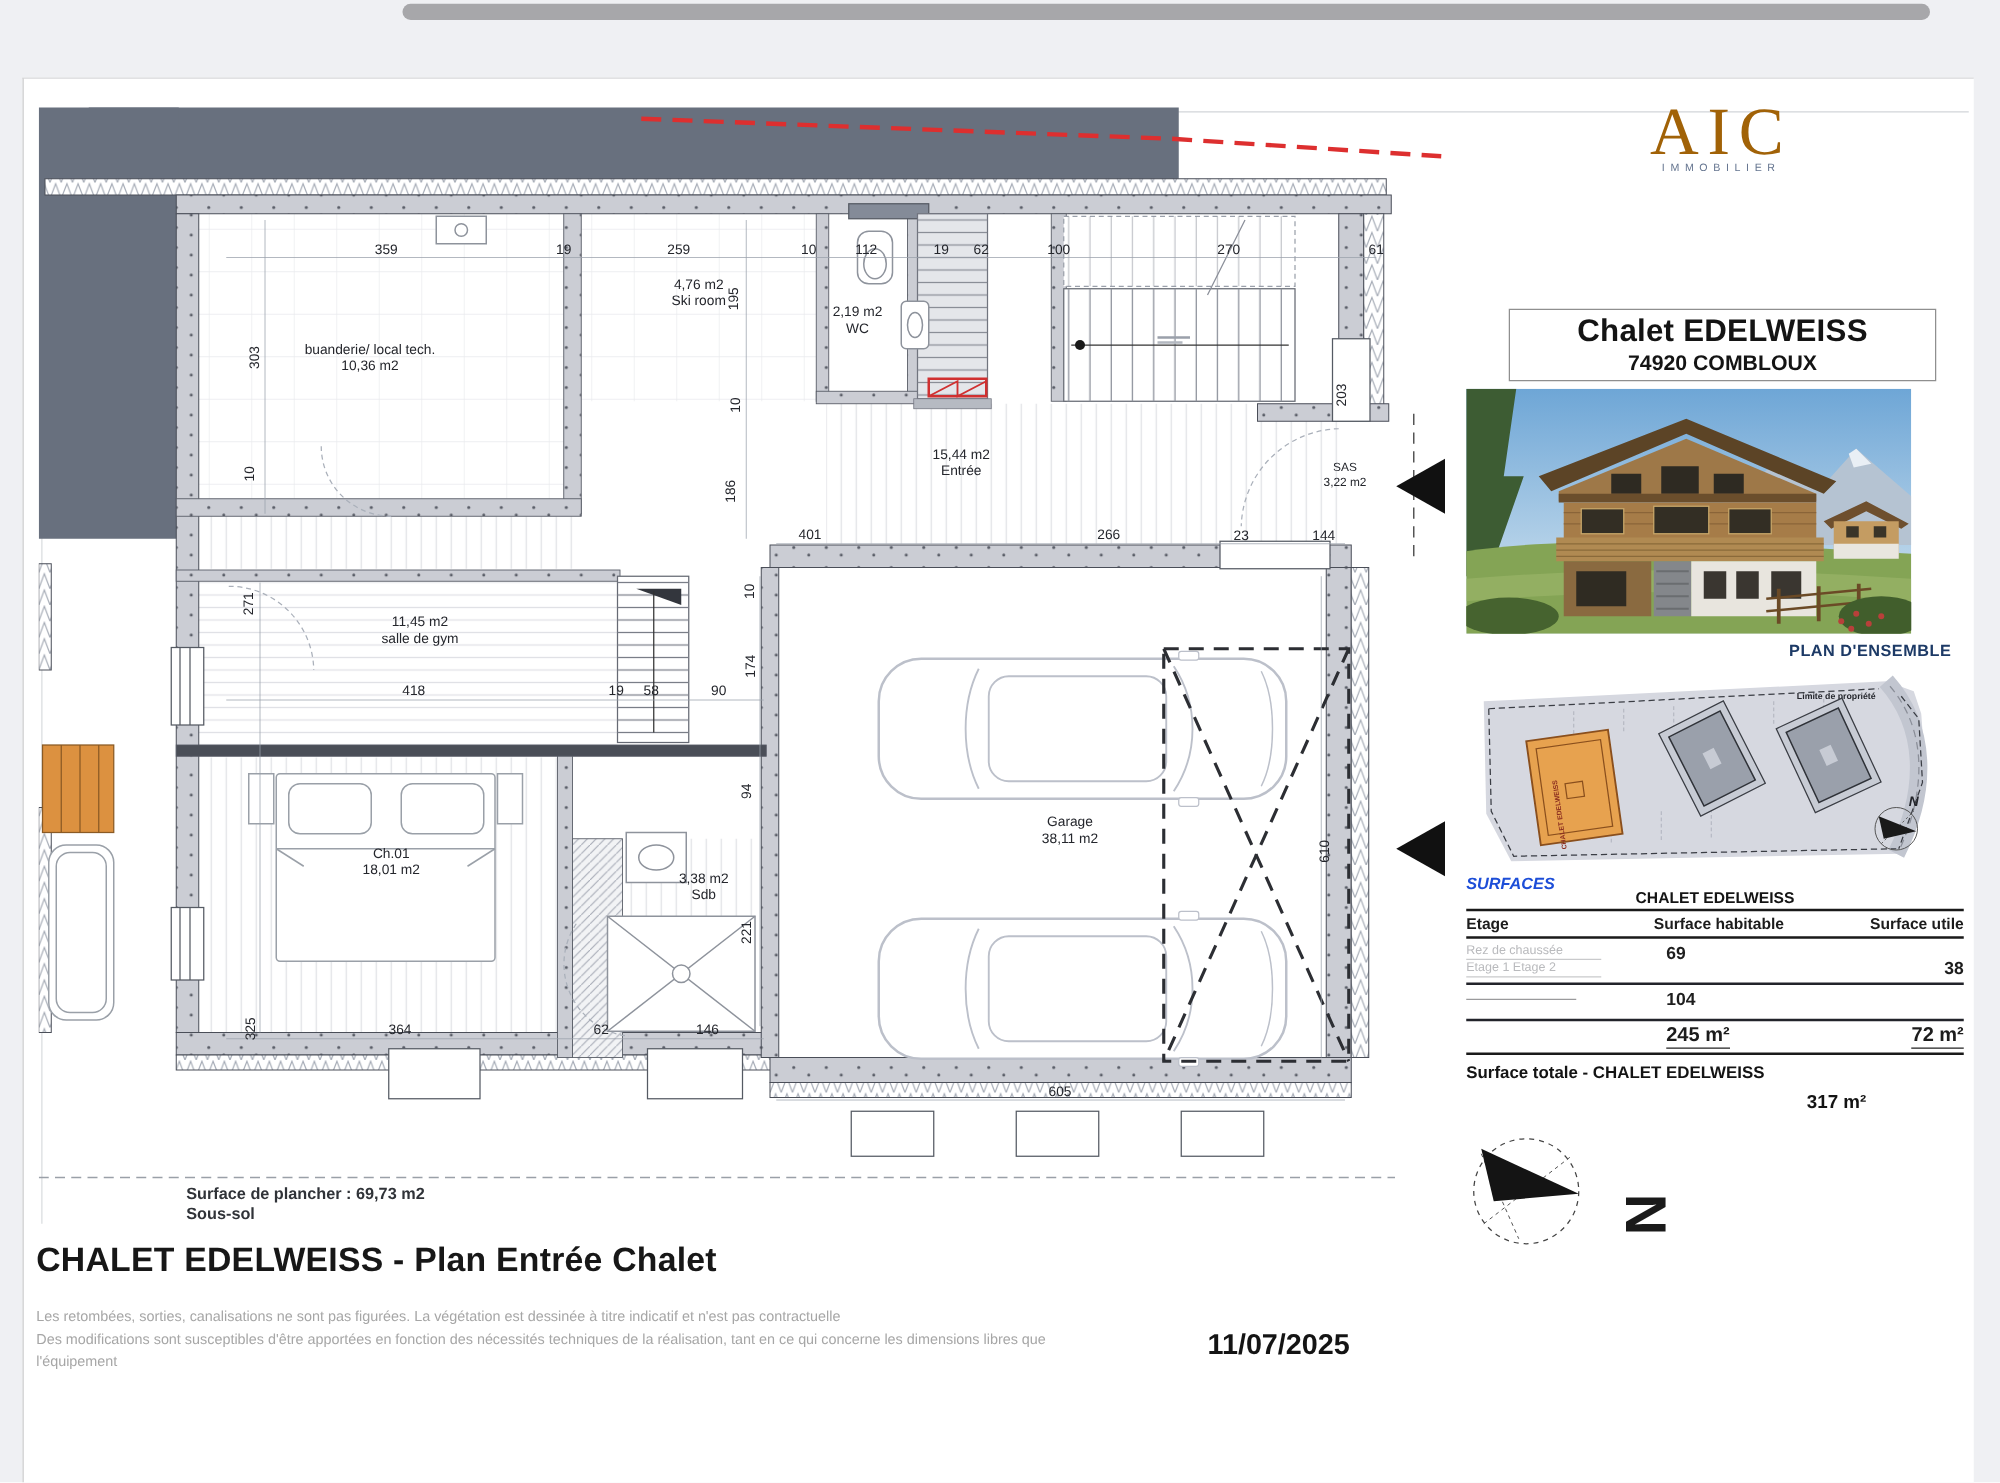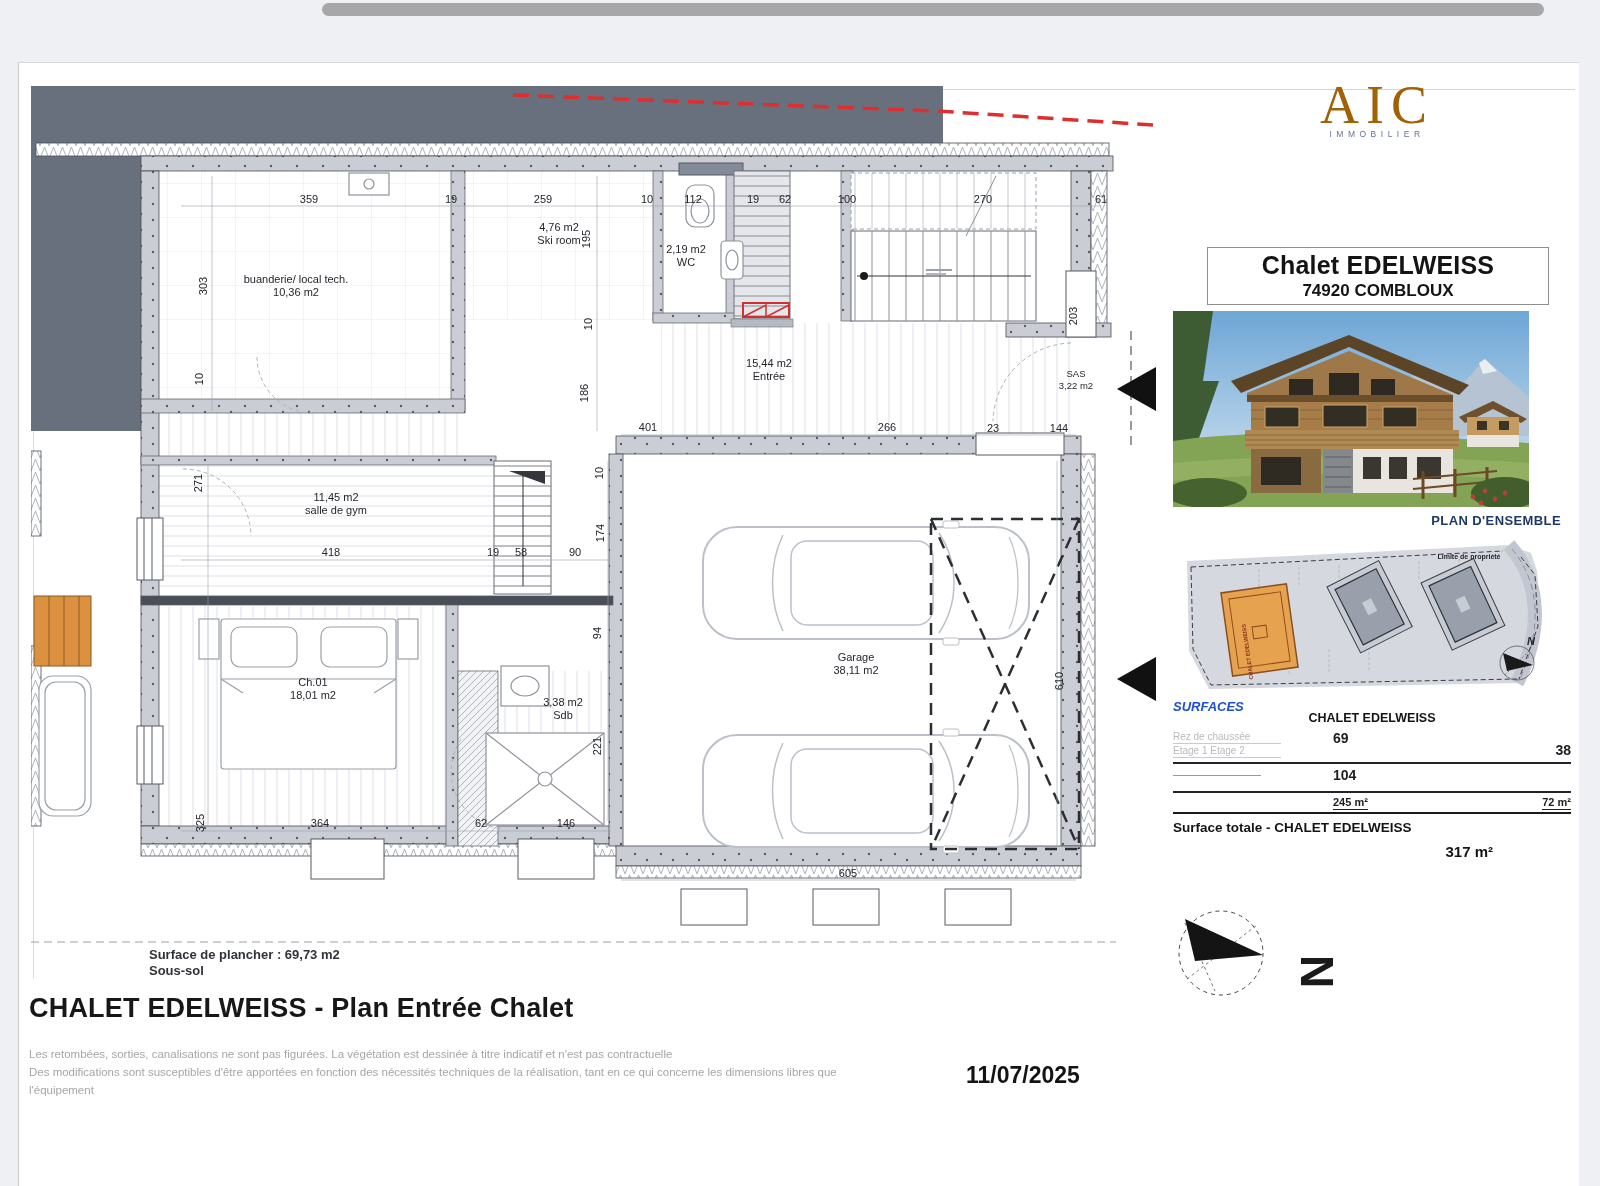--- a/index.html
+++ b/index.html
@@ -40,21 +40,21 @@
   .tr .c3{text-align:right;}
   .th{border-top:2px solid #1a1a1a;border-bottom:2.5px solid #1a1a1a;padding:3px 0 3px;font-size:12.5px;font-weight:800;}
   .r1{border-bottom:2px solid #22232a;padding:3px 0 4px;}
   .faded i{display:block;font-style:normal;font-size:10px;color:#b9babd;border-bottom:1px solid #c9cacc;width:108px;line-height:13px;}
   .val{font-size:14px;font-weight:700;color:#1e1e1e;padding-left:10px;}
   .c3.val{padding-left:0;}
   .low{margin-top:12px;}
   .r2,.r3{border-bottom:2px solid #22232a;padding:3px 0 4px;min-height:20px;}
   .stub{display:block;margin-top:8px;width:88px;border-top:1.5px solid #9a9a9c;}
   .tot{border-bottom:2.5px solid #1a1a1a;padding:3px 0 4px;}
-  .totv{font-size:11px;font-weight:800;}
+  .totv{font-size:16px;font-weight:800;}
   .totv span{border-bottom:1.5px solid #222;padding-bottom:1px;}
   .tot .c2{padding-left:10px;}
   .surf-total{margin-top:6px;font-size:13.5px;font-weight:800;color:#141414;}
   .surf-total-val{text-align:right;padding-right:78px;font-size:15px;font-weight:800;margin-top:8px;}
   .compass-svg{position:absolute;left:1150px;top:840px;}
 
   .footer-title{position:absolute;left:10px;top:930px;font-size:27px;font-weight:900;color:#171717;letter-spacing:.2px;}
   .disclaimer{position:absolute;left:10px;top:982px;font-size:11.5px;color:#a6a6a6;line-height:18px;width:840px;}
   .doc-date{position:absolute;left:947px;top:999px;font-size:23px;font-weight:900;color:#141414;}
 </style>
@@ -461,20 +461,25 @@
         <text x="358" y="114" font-size="11" font-style="italic" font-weight="700" fill="#24262c">N</text>
       </g>
     </svg>
 
     <div class="surfaces">
       <div class="surf-head">
         <span class="surf-label">SURFACES</span>
         <span class="surf-chalet">CHALET EDELWEISS</span>
       </div>
       <div class="tbl">
+        <div class="tr th">
+          <span class="c1">Etage</span>
+          <span class="c2">Surface habitable</span>
+          <span class="c3">Surface utile</span>
+        </div>
         <div class="tr r1">
           <span class="c1 faded">
             <i>Rez de chaussée</i>
             <i>Etage 1 Etage 2</i>
           </span>
           <span class="c2 val">69</span>
           <span class="c3 val low">38</span>
         </div>
         <div class="tr r2">
           <span class="c1">

